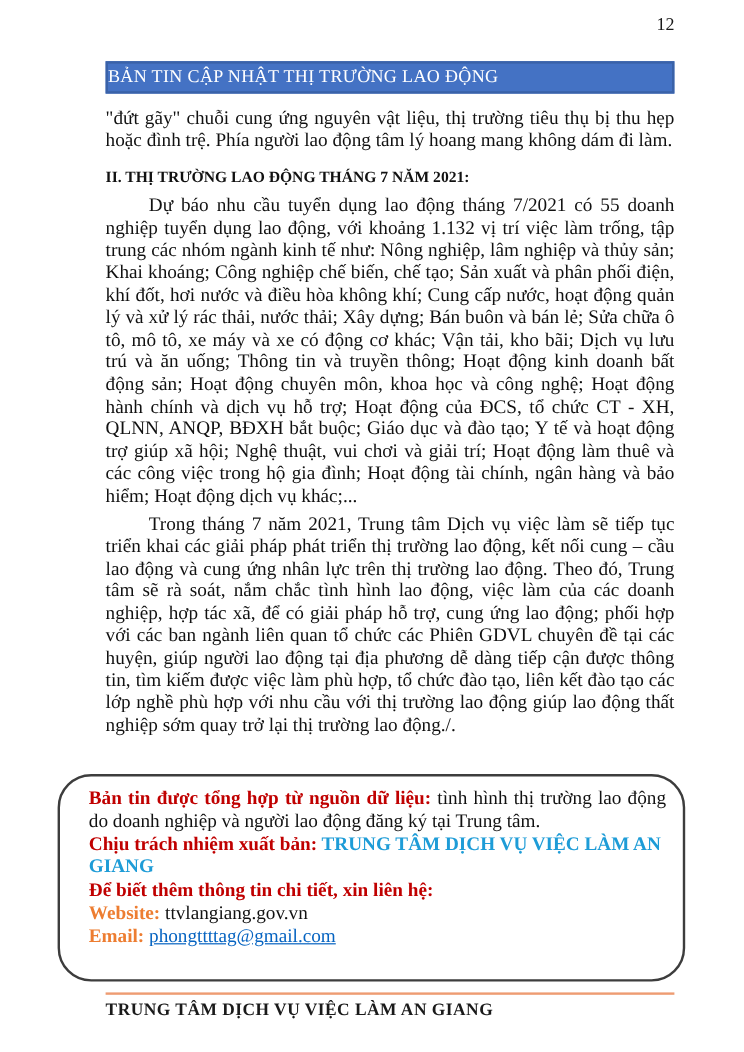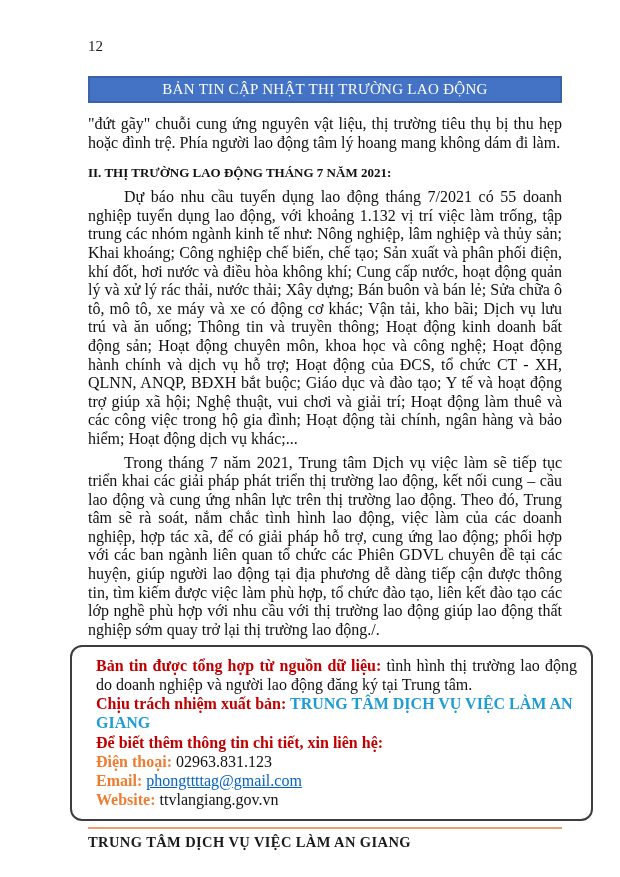--- a/index.html
+++ b/index.html
@@ -14,33 +14,33 @@
     color: #111111;
     overflow: hidden;
   }
   .content {
     position: absolute;
     left: 88px;
     top: 0;
     width: 474px;
   }
   .page-number {
-    padding-top: 38px;
-    text-align: left;
+    padding-top: 13px;
+    text-align: right;
     font-size: 15px;
     color: #1a1a1a;
   }
   .banner {
     margin-top: 21px;
     height: 27px;
     background: #4472C4;
     border: 2px solid #3A62A8;
     display: flex;
     align-items: center;
-    justify-content: center;
+    justify-content: flex-start;
   }
   .banner-title {
     color: #ffffff;
     font-size: 15px;
     letter-spacing: 0.3px;
     white-space: nowrap;
   }
   .para {
     font-size: 16px;
     line-height: 18.6px;
@@ -50,26 +50,26 @@
   .section-heading {
     margin-top: 11px;
     font-size: 13px;
     font-weight: bold;
     line-height: 20px;
   }
   .indented { text-indent: 36px; }
   .body-para { margin-top: 5px; }
   .info-box {
     position: absolute;
-    left: 70px;
+    left: 48px;
     top: 645px;
     width: 523px;
     min-height: 173px;
     border: 2px solid #3d3d3d;
-    border-radius: 12px;
+    border-radius: 28px;
     padding: 10px 14px 10px 24px;
     font-size: 16px;
     line-height: 19.2px;
   }
   .lbl-red   { font-weight: bold; color: #C00000; }
   .lbl-orange{ font-weight: bold; color: #ED7D31; }
   .val-black { color: #111111; }
   .publisher-name { font-weight: bold; color: #1E9CD7; }
   .email-link {
     color: #0563C1;
@@ -124,30 +124,27 @@
       <span class="lbl-red">Bản tin được tổng hợp từ nguồn dữ liệu: </span><span class="val-black">tình hình thị trường lao động do doanh nghiệp và người lao động đăng ký tại Trung tâm.</span>
     </div>
 
     <div>
       <span class="lbl-red">Chịu trách nhiệm xuất bản: </span><span class="publisher-name">TRUNG TÂM DỊCH VỤ VIỆC LÀM AN GIANG</span>
     </div>
 
     <div class="lbl-red">Để biết thêm thông tin chi tiết, xin liên hệ:</div>
 
 
+
     <div>
-      <span class="lbl-orange">Điện thoại: </span><span class="val-black">02963.831.123</span>
+      <span class="lbl-orange">Website: </span><span class="val-black">ttvlangiang.gov.vn</span>
     </div>
 
     <div>
       <span class="lbl-orange">Email: </span><a class="email-link">phongttttag@gmail.com</a>
-    </div>
-
-    <div>
-      <span class="lbl-orange">Website: </span><span class="val-black">ttvlangiang.gov.vn</span>
     </div>
 
   </div>
 
   <hr class="footer-rule">
 
   <div class="footer-org">TRUNG TÂM DỊCH VỤ VIỆC LÀM AN GIANG</div>
 
 </div>
 

